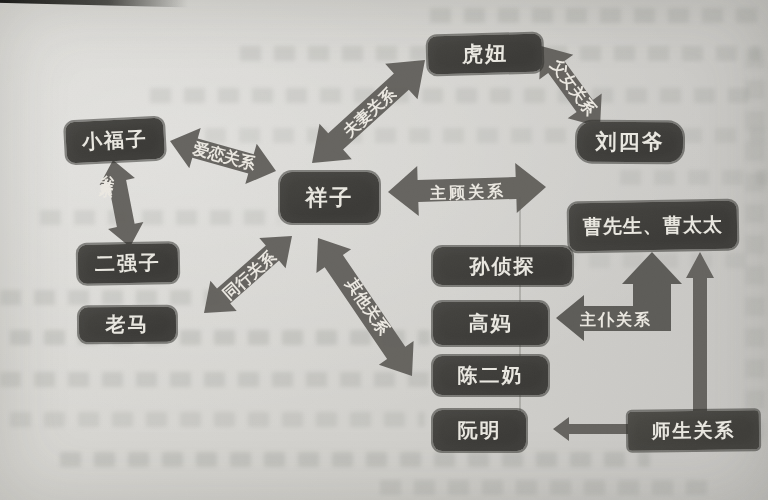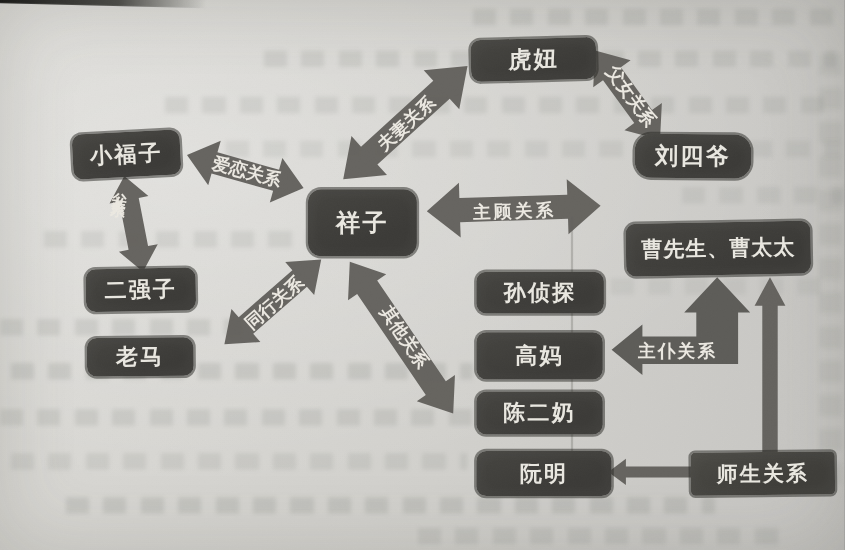--- a/index.html
+++ b/index.html
@@ -100,42 +100,42 @@
 
   <div class="node" style="left:428px;top:35px;width:114px;height:38px;font-size:21px;transform:rotate(-1.5deg);">
     <span>虎妞</span>
   </div>
   <div class="node" style="left:577px;top:122px;width:106px;height:40px;font-size:21px;transform:rotate(.5deg);border-radius:15px;">
     <span>刘四爷</span>
   </div>
   <div class="node" style="left:66px;top:120px;width:98px;height:41px;font-size:20px;transform:rotate(-3deg);">
     <span>小福子</span>
   </div>
-  <div class="node" style="left:280px;top:172px;width:99px;height:61px;font-size:22px;border-radius:12px;">
+  <div class="node" style="left:280px;top:172px;width:99px;height:51px;font-size:22px;border-radius:12px;">
     <span>祥子</span>
   </div>
   <div class="node" style="left:78px;top:244px;width:100px;height:39px;font-size:20px;transform:rotate(-1deg);">
     <span>二强子</span>
   </div>
   <div class="node" style="left:79px;top:307px;width:97px;height:35px;font-size:20px;transform:rotate(-.5deg);align-items:center;">
     <span>老马</span>
   </div>
   <div class="node" style="left:569px;top:202px;width:168px;height:48px;font-size:19px;letter-spacing:1px;transform:rotate(-1deg);">
     <span>曹先生、曹太太</span>
   </div>
-  <div class="node" style="left:433px;top:247px;width:116px;height:38px;font-size:20px;font-family:Liberation Mono, monospace;">
+  <div class="node" style="left:433px;top:247px;width:139px;height:38px;font-size:20px;font-family:Liberation Mono, monospace;">
     <span>孙侦探</span>
   </div>
   <div class="node" style="left:433px;top:302px;width:115px;height:43px;font-size:20px;">
     <span>高妈</span>
   </div>
   <div class="node" style="left:433px;top:356px;width:115px;height:39px;font-size:20px;">
     <span>陈二奶</span>
   </div>
-  <div class="node" style="left:433px;top:410px;width:123px;height:41px;font-size:20px;">
+  <div class="node" style="left:433px;top:410px;width:93px;height:41px;font-size:20px;">
     <span>阮明</span>
   </div>
 
   <div class="node bar" style="left:628px;top:411px;width:131px;height:39px;font-size:19px;letter-spacing:2px;transform:rotate(-.6deg);">
     <span>师生关系</span>
   </div>
 
   <div class="vlabel" style="left:101px;top:164px;transform:rotate(9deg);">父女关系</div>
 
   <svg class="noise" width="768" height="500">

